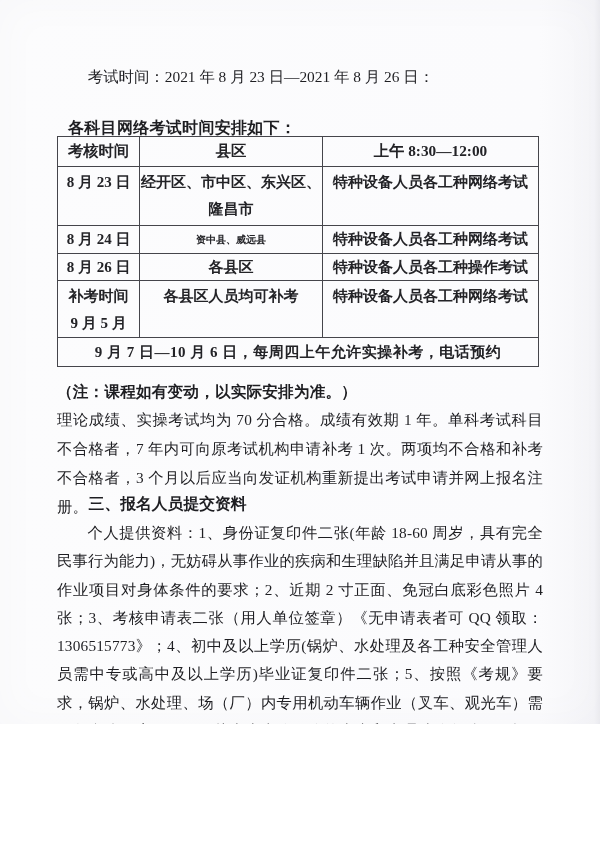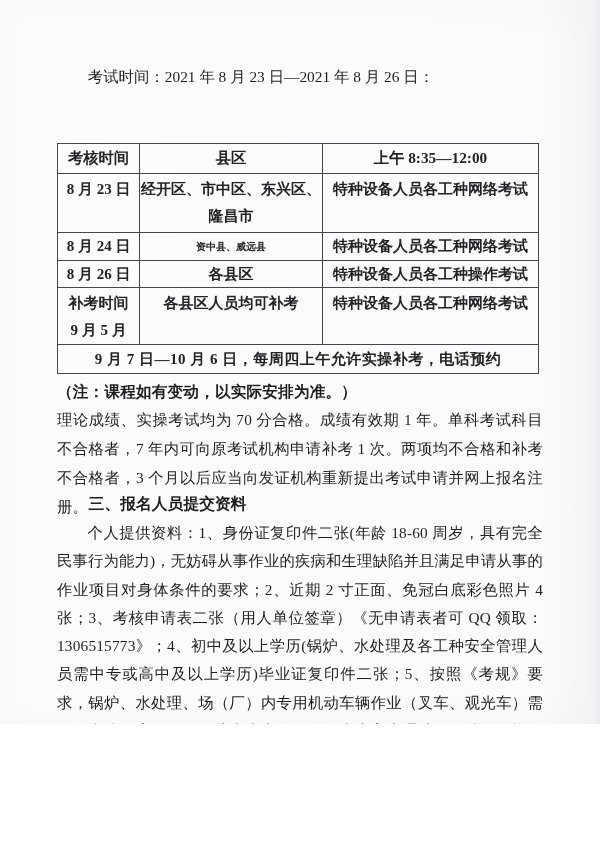--- a/index.html
+++ b/index.html
@@ -26,21 +26,21 @@
     top: 118px;
     font-size: 16px;
     font-weight: bold;
     padding-left: 11px;
     letter-spacing: 0.3px;
   }
 
   table.schedule {
     position: absolute;
     left: 57px;
-    top: 143px;
+    top: 136px;
     border-collapse: collapse;
     table-layout: fixed;
     width: 481px;
     color: #232327;
   }
   .schedule th, .schedule td {
     border: 1px solid #45454b;
     padding: 0;
     text-align: center;
     font-weight: bold;
@@ -95,32 +95,33 @@
     color: #2a2a2e;
   }
 </style>
 </head>
 <body>
 
 <div class="page">
 
   <div class="abs exam-time">考试时间：2021 年 8 月 23 日—2021 年 8 月 26 日：</div>
 
+  <div class="abs schedule-heading">各科目网络考试时间安排如下：</div>
 
   <table class="schedule">
     <colgroup>
       <col style="width:82px">
       <col style="width:183px">
       <col style="width:216px">
     </colgroup>
     <tbody>
       <tr class="hdr">
         <th>考核时间</th>
         <th>县区</th>
-        <th>上午 8:35—12:00</th>
+        <th>上午 8:30—12:00</th>
       </tr>
 
       <tr class="r1">
         <td class="vt">
           <div class="ln">8 月 23 日</div>
         </td>
         <td class="vt">
           <div class="ln">经开区、市中区、东兴区、</div>
           <div class="ln">隆昌市</div>
         </td>

